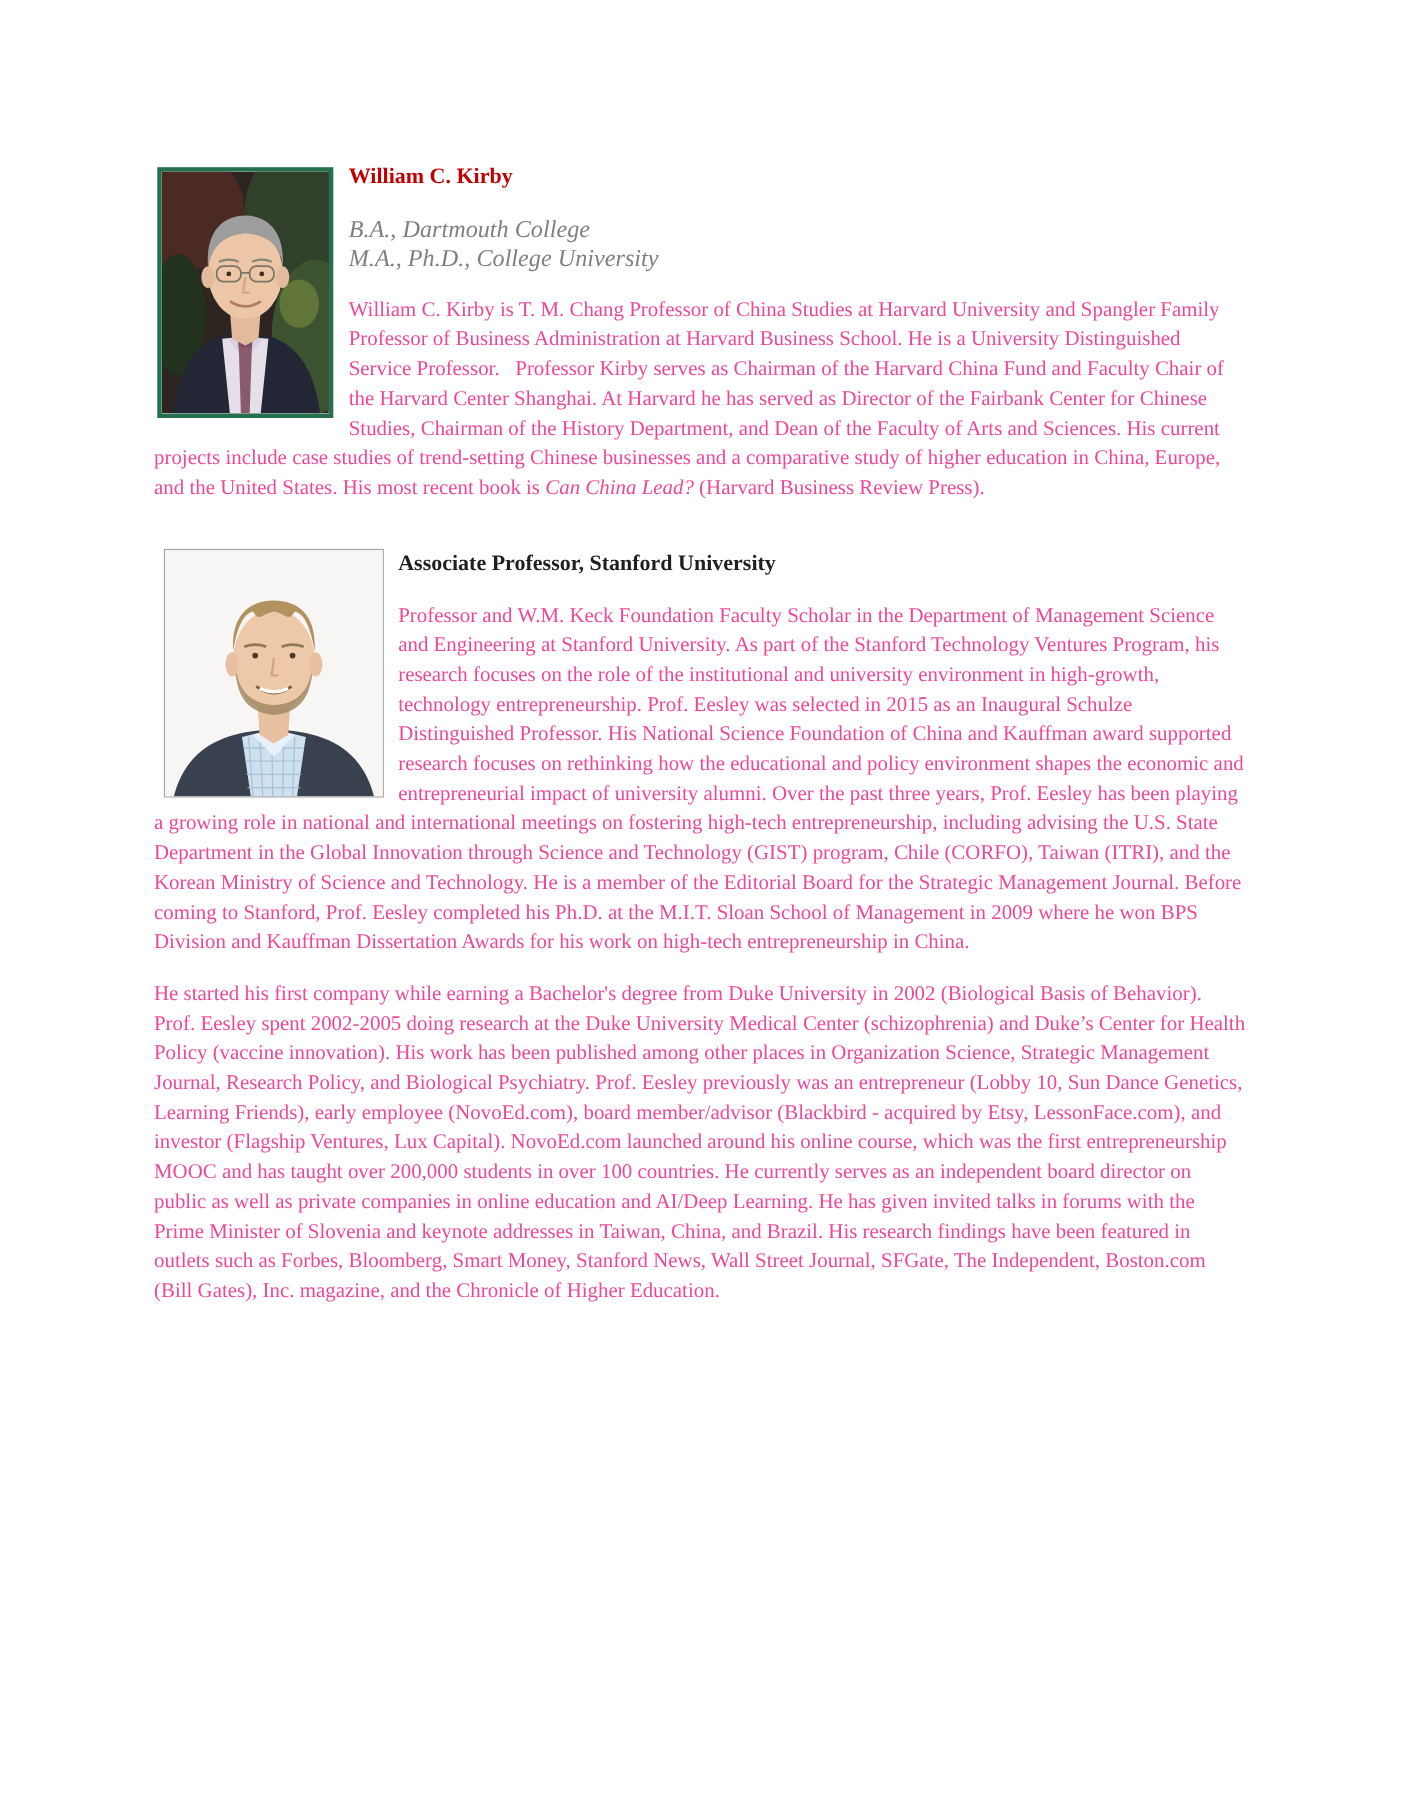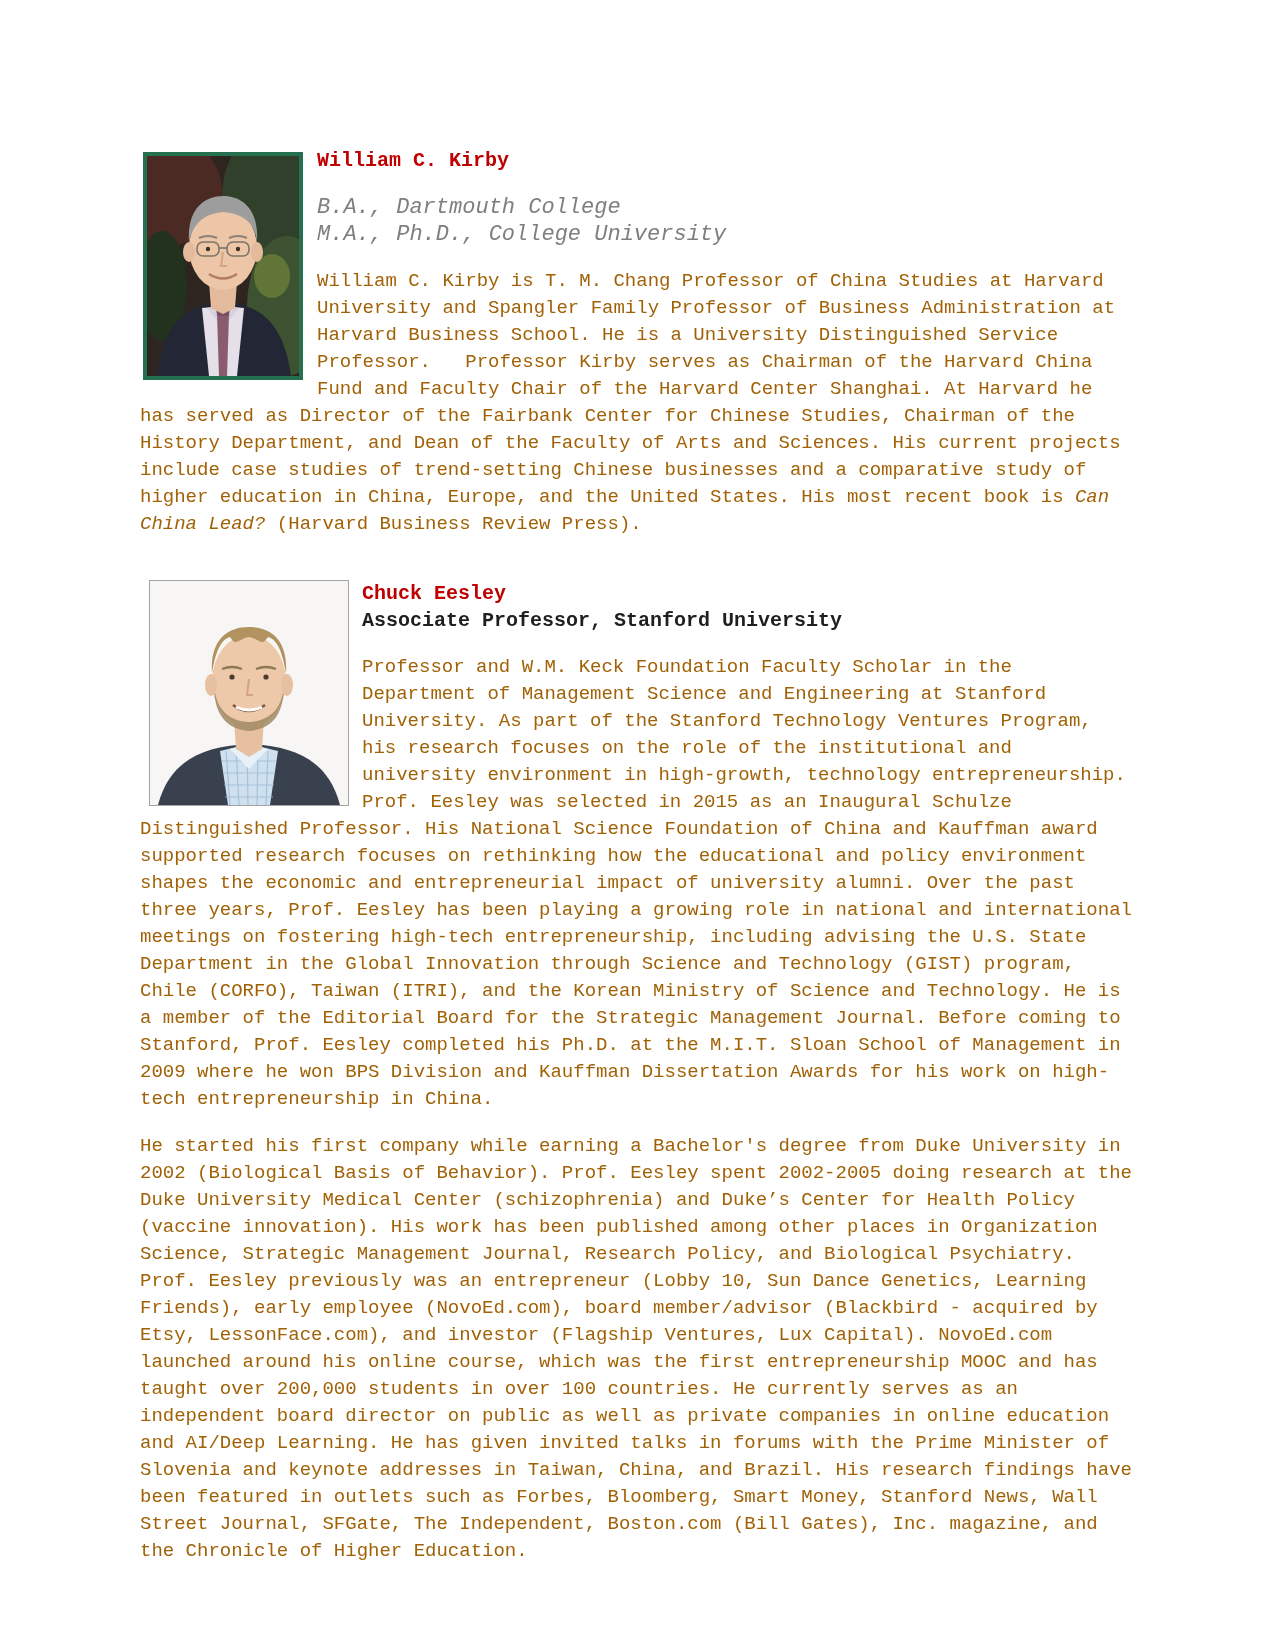--- a/index.html
+++ b/index.html
@@ -2,21 +2,21 @@
 <html><head>
 <meta charset="utf-8">
 <style>
   html,body{margin:0;padding:0;background:#ffffff;}
   .page{
     position:relative;
     width:1275px;height:1650px;
     box-sizing:border-box;
     padding:147px 142px 0 140px;
     background:#ffffff;
-    font-family:Liberation Mono, monospace;
+    font-family:Liberation Serif, serif;
     color:#3a3a3a;
     overflow:hidden;
   }
   .bio{zoom:1;}
   .bio-eesley{clear:both;margin-top:42px;}
   .photo{float:left;box-sizing:content-box;overflow:hidden;}
   .photo svg{display:block;width:100%;height:100%;}
   .photo-kirby{width:152px;height:220px;border:4px solid #24704f;margin:5px 14px 0 3px;}
   .photo-eesley{width:198px;height:224px;border:1px solid #a3a3a3;margin:0 13px 0 9px;background:#fcfcfc;}
   .bio-name{
@@ -25,21 +25,21 @@
   .bio-eesley .bio-name{margin-top:9px;}
   .bio-title{
     margin:0;font-size:20px;line-height:27px;font-weight:bold;color:#1f1f1f;
   }
   .bio-credentials{
     margin:20px 0 0 0;font-size:22px;line-height:27px;
     font-style:italic;color:#7f7f7f;
   }
   .bio-credentials.tight{margin:0;}
   .bio-paragraph{
-    margin:20px 0 0 0;font-size:19px;line-height:27px;color:#a16207;
+    margin:20px 0 0 0;font-size:19px;line-height:27px;color:#ec4899;
     white-space:pre-wrap;text-align:left;
   }
   .bio-paragraph.second{}
   .seg-italic{font-style:italic;}
 </style>
 </head>
 <body>
 
 <div class="page">
 
@@ -127,19 +127,18 @@
         <path d="M72,88 Q82,84 92,88" stroke="#8d7a52" stroke-width="2.4" fill="none"></path>
         <path d="M106,88 Q116,84 126,88" stroke="#8d7a52" stroke-width="2.4" fill="none"></path>
         <circle cx="82" cy="96" r="2.6" fill="#4a3b2c"></circle>
         <circle cx="116" cy="96" r="2.6" fill="#4a3b2c"></circle>
 
         <path d="M99,98 L97,114 L103,114" stroke="#d3a281" stroke-width="2" fill="none"></path>
         <path d="M83,124 Q99,136 115,124" stroke="#7e5a43" stroke-width="2.6" fill="none"></path>
         <path d="M86,126 Q99,132 112,126" stroke="#fdfcfa" stroke-width="3" fill="none"></path>
       </svg>
     </div>
-    <h2 class="bio-name">Chuck Eesley</h2>
     <h3 class="bio-title">Associate Professor, Stanford University</h3>
     <p class="bio-paragraph"><span>Professor and W.M. Keck Foundation Faculty Scholar in the Department of Management Science and Engineering at Stanford University. As part of the Stanford Technology Ventures Program, his research focuses on the role of the institutional and university environment in high-growth, technology entrepreneurship. Prof. Eesley was selected in 2015 as an Inaugural Schulze Distinguished Professor. His National Science Foundation of China and Kauffman award supported research focuses on rethinking how the educational and policy environment shapes the economic and entrepreneurial impact of university alumni. Over the past three years, Prof. Eesley has been playing a growing role in national and international meetings on fostering high-tech entrepreneurship, including advising the U.S. State Department in the Global Innovation through Science and Technology (GIST) program, Chile (CORFO), Taiwan (ITRI), and the Korean Ministry of Science and Technology. He is a member of the Editorial Board for the Strategic Management Journal. Before coming to Stanford, Prof. Eesley completed his Ph.D. at the M.I.T. Sloan School of Management in 2009 where he won BPS Division and Kauffman Dissertation Awards for his work on high-tech entrepreneurship in China.</span></p>
     <p class="bio-paragraph second"><span>He started his first company while earning a Bachelor's degree from Duke University in 2002 (Biological Basis of Behavior). Prof. Eesley spent 2002-2005 doing research at the Duke University Medical Center (schizophrenia) and Duke’s Center for Health Policy (vaccine innovation). His work has been published among other places in Organization Science, Strategic Management Journal, Research Policy, and Biological Psychiatry. Prof. Eesley previously was an entrepreneur (Lobby 10, Sun Dance Genetics, Learning Friends), early employee (NovoEd.com), board member/advisor (Blackbird - acquired by Etsy, LessonFace.com), and investor (Flagship Ventures, Lux Capital). NovoEd.com launched around his online course, which was the first entrepreneurship MOOC and has taught over 200,000 students in over 100 countries. He currently serves as an independent board director on public as well as private companies in online education and AI/Deep Learning. He has given invited talks in forums with the Prime Minister of Slovenia and keynote addresses in Taiwan, China, and Brazil. His research findings have been featured in outlets such as Forbes, Bloomberg, Smart Money, Stanford News, Wall Street Journal, SFGate, The Independent, Boston.com (Bill Gates), Inc. magazine, and the Chronicle of Higher Education.</span></p>
   </section>
 
 </div>
 
 </body></html>

